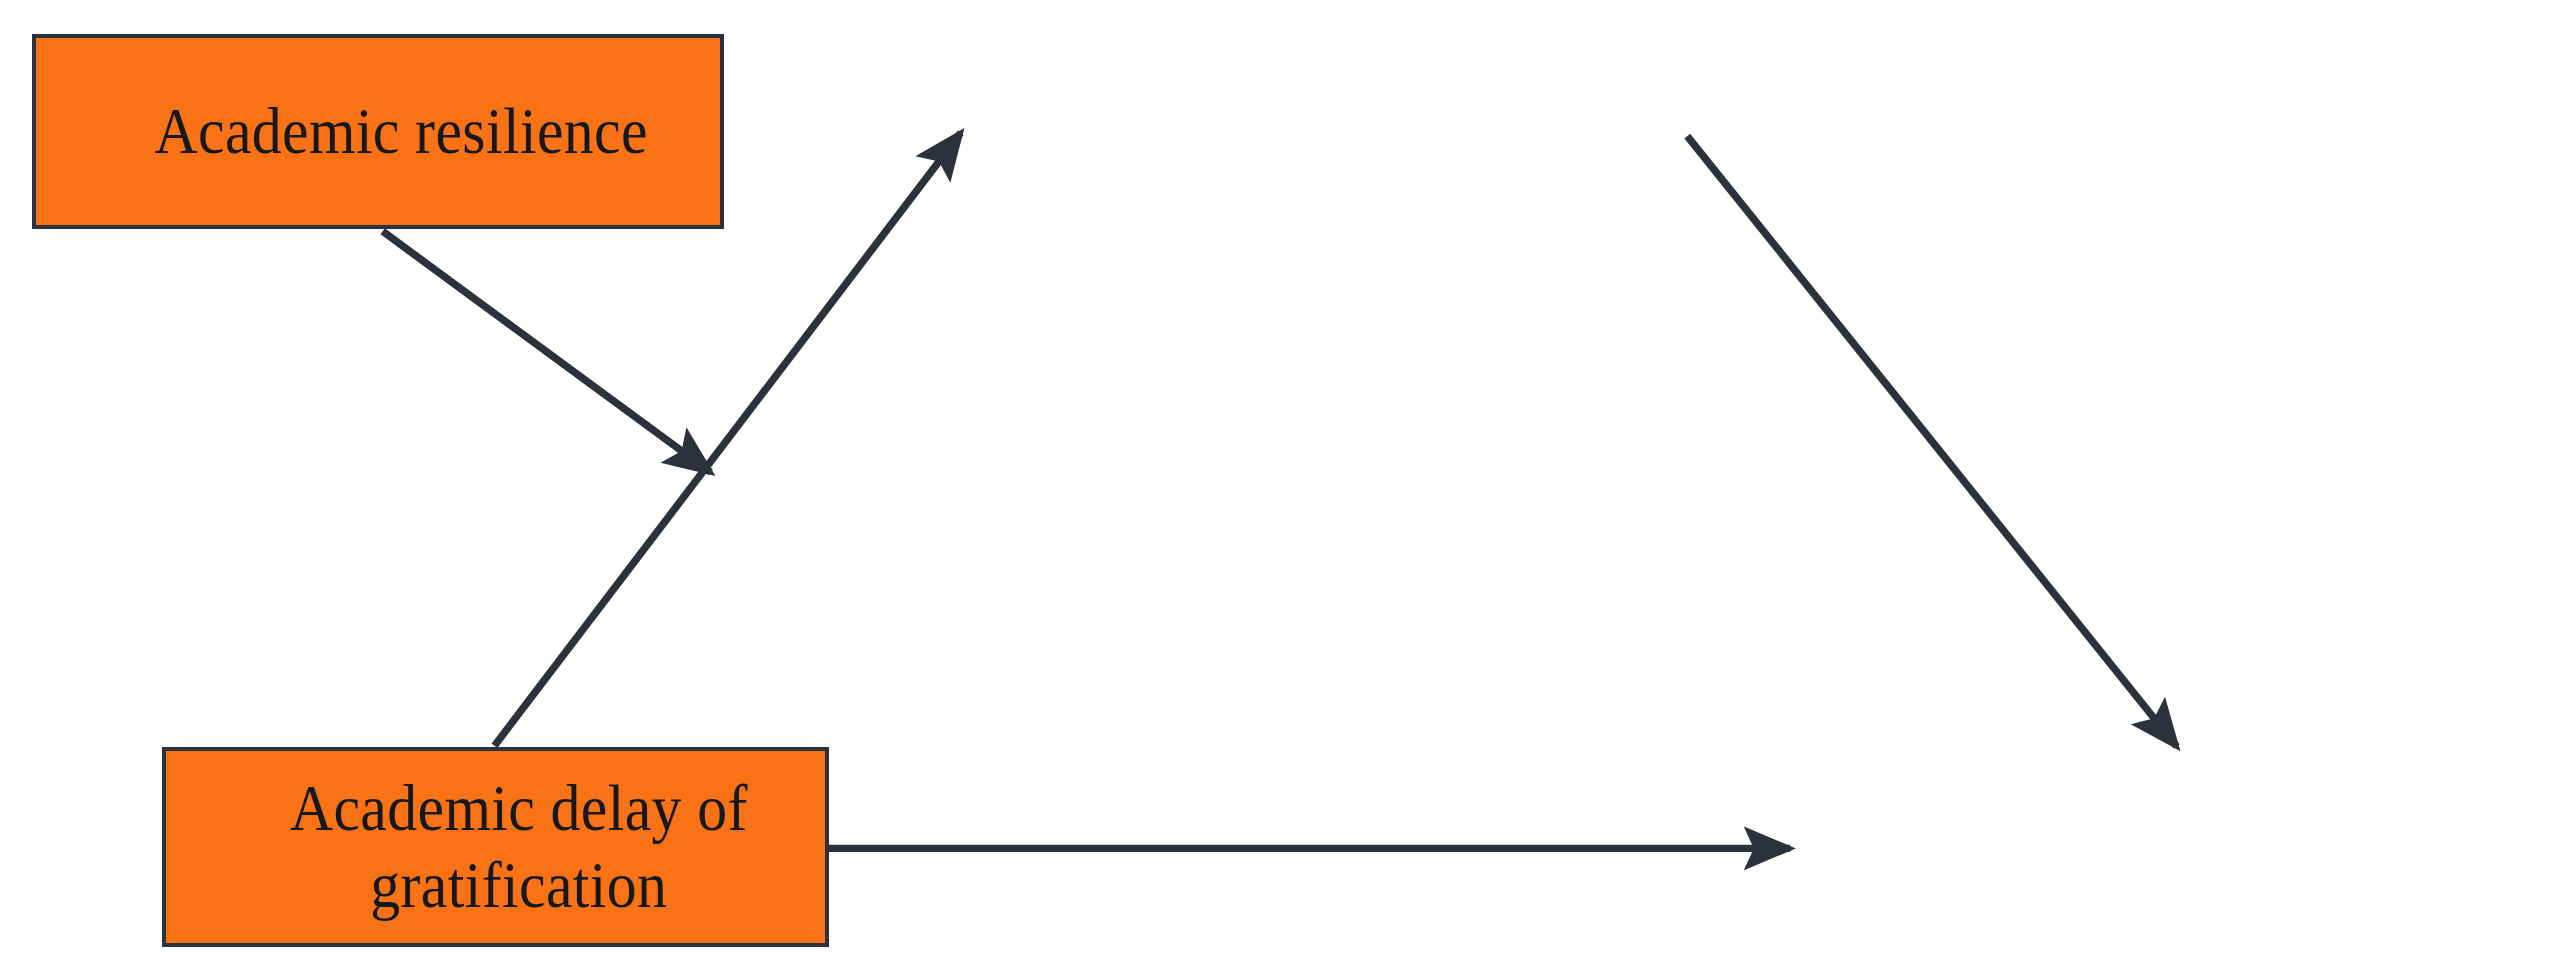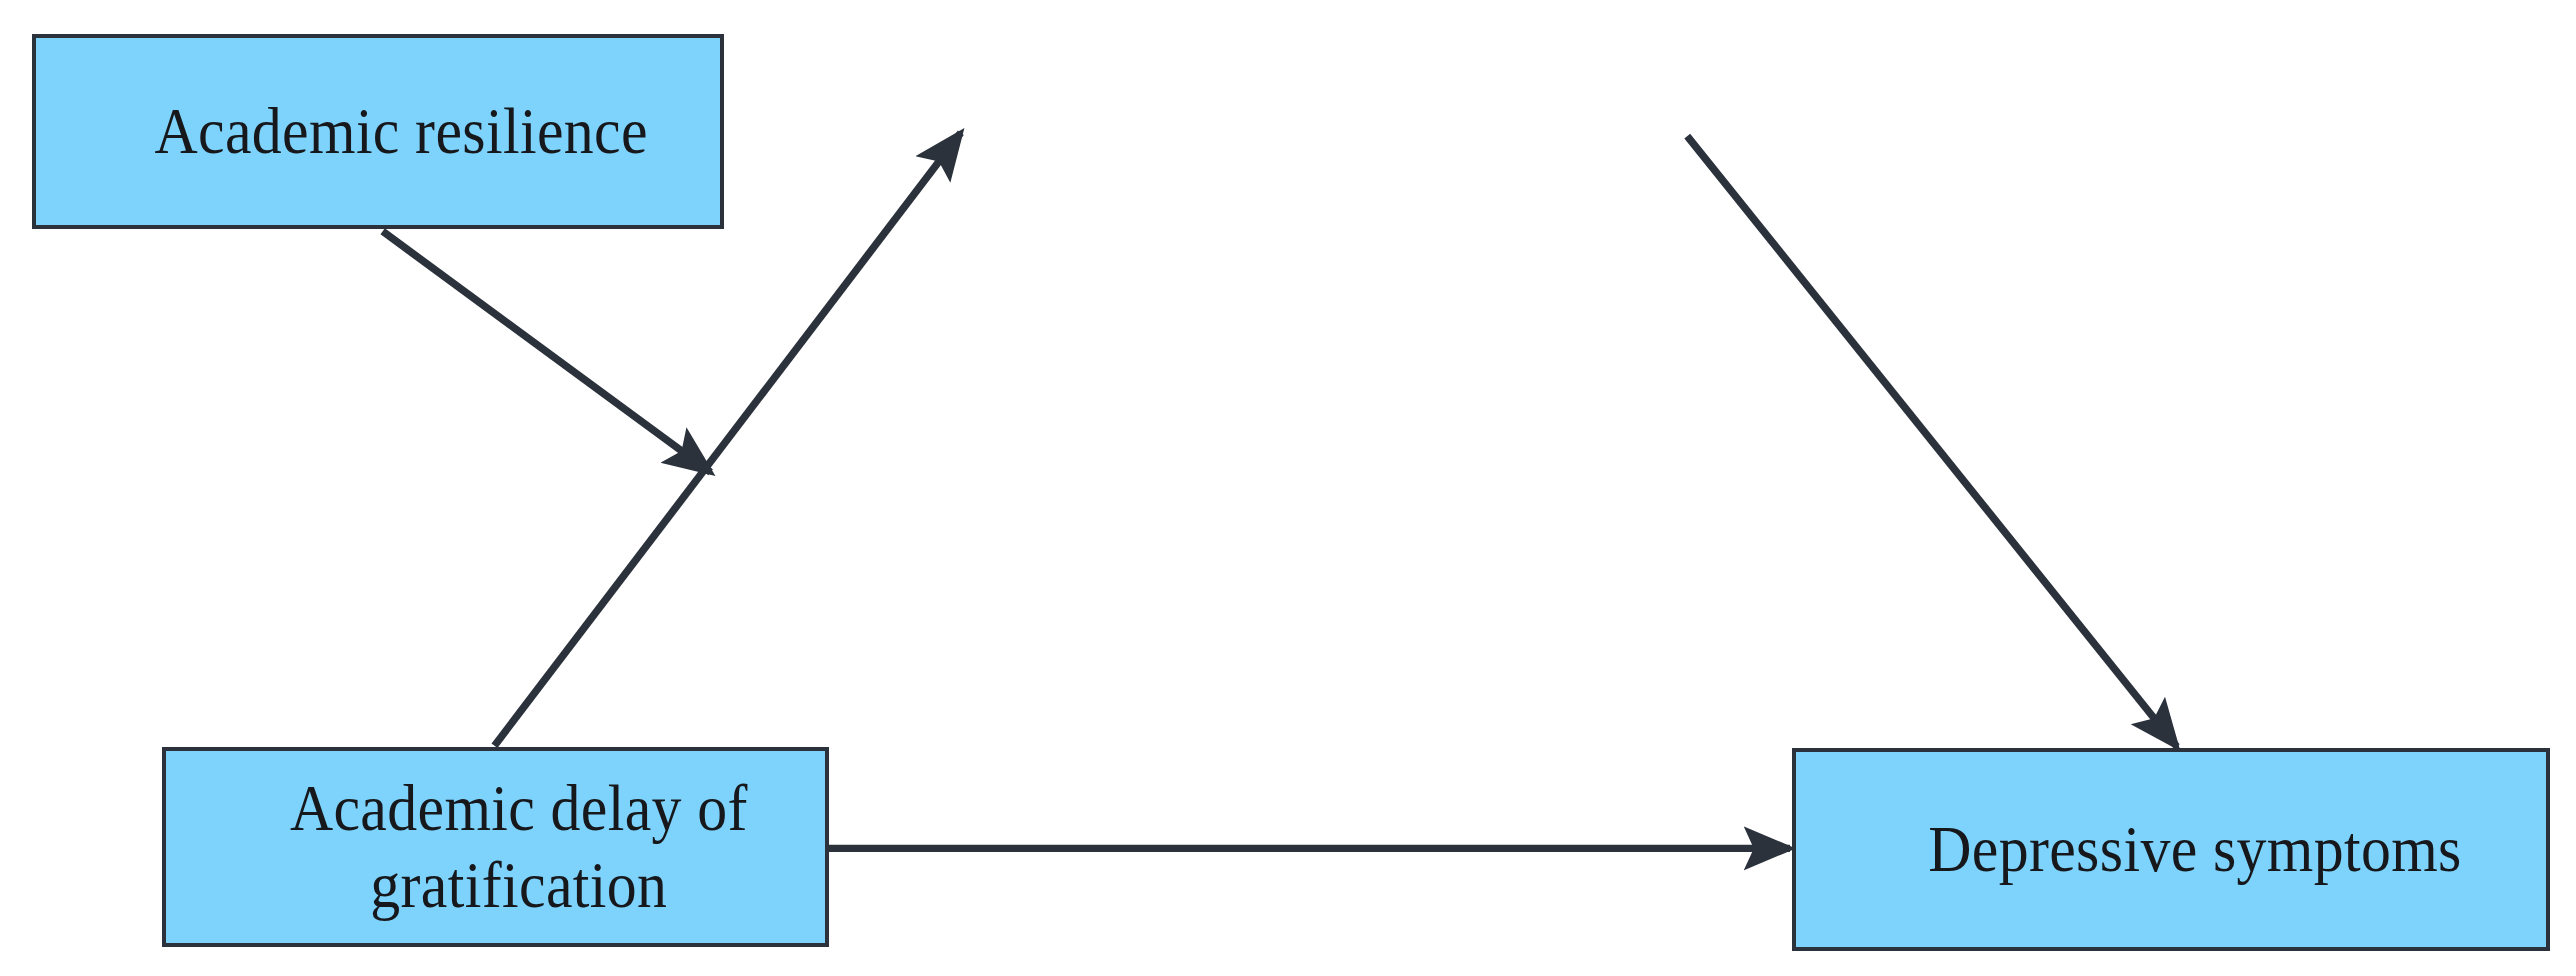--- a/index.html
+++ b/index.html
@@ -20,21 +20,21 @@
     position: absolute;
     left: 0;
     top: 0;
     width: 2576px;
     height: 977px;
     pointer-events: none;
   }
   .node {
     position: absolute;
     box-sizing: border-box;
-    background: #7dd3fc;
+    background: #f97316;
     border: 4.1px solid #2b323c;
     display: flex;
     align-items: center;
     justify-content: center;
     text-align: center;
     z-index: 2;
     padding-left: 47px;
   }
   .node-label {
     color: #17181c;
@@ -82,18 +82,15 @@
   <div class="node" id="node-academic-resilience" style="left: 31.5px; top: 34px; width: 692px; height: 195px; border-color: rgb(43, 50, 60);">
     <span class="node-label" style="color: rgb(23, 24, 28);">Academic resilience</span>
   </div>
 
 
   <div class="node" id="node-academic-delay-of-gratification" style="left: 162px; top: 747px; width: 667px; height: 200px; border-color: rgb(43, 50, 60);">
     <span class="node-label" style="color: rgb(23, 24, 28);">Academic delay of
 gratification</span>
   </div>
 
-  <div class="node" id="node-depressive-symptoms" style="left: 1792px; top: 748px; width: 758px; height: 203px; border-color: rgb(43, 50, 60);">
-    <span class="node-label" style="color: rgb(23, 24, 28);">Depressive symptoms</span>
-  </div>
 
 </div>
 
 
 </body></html>

